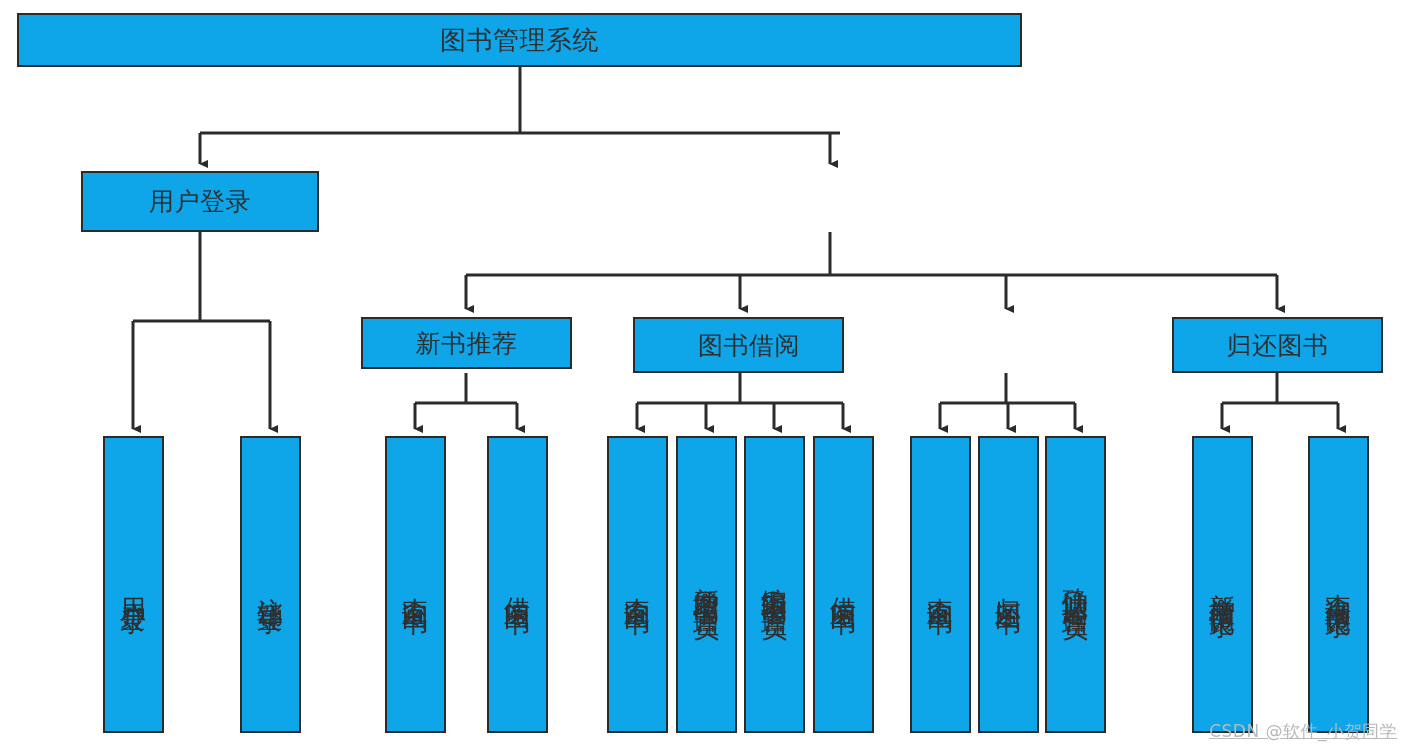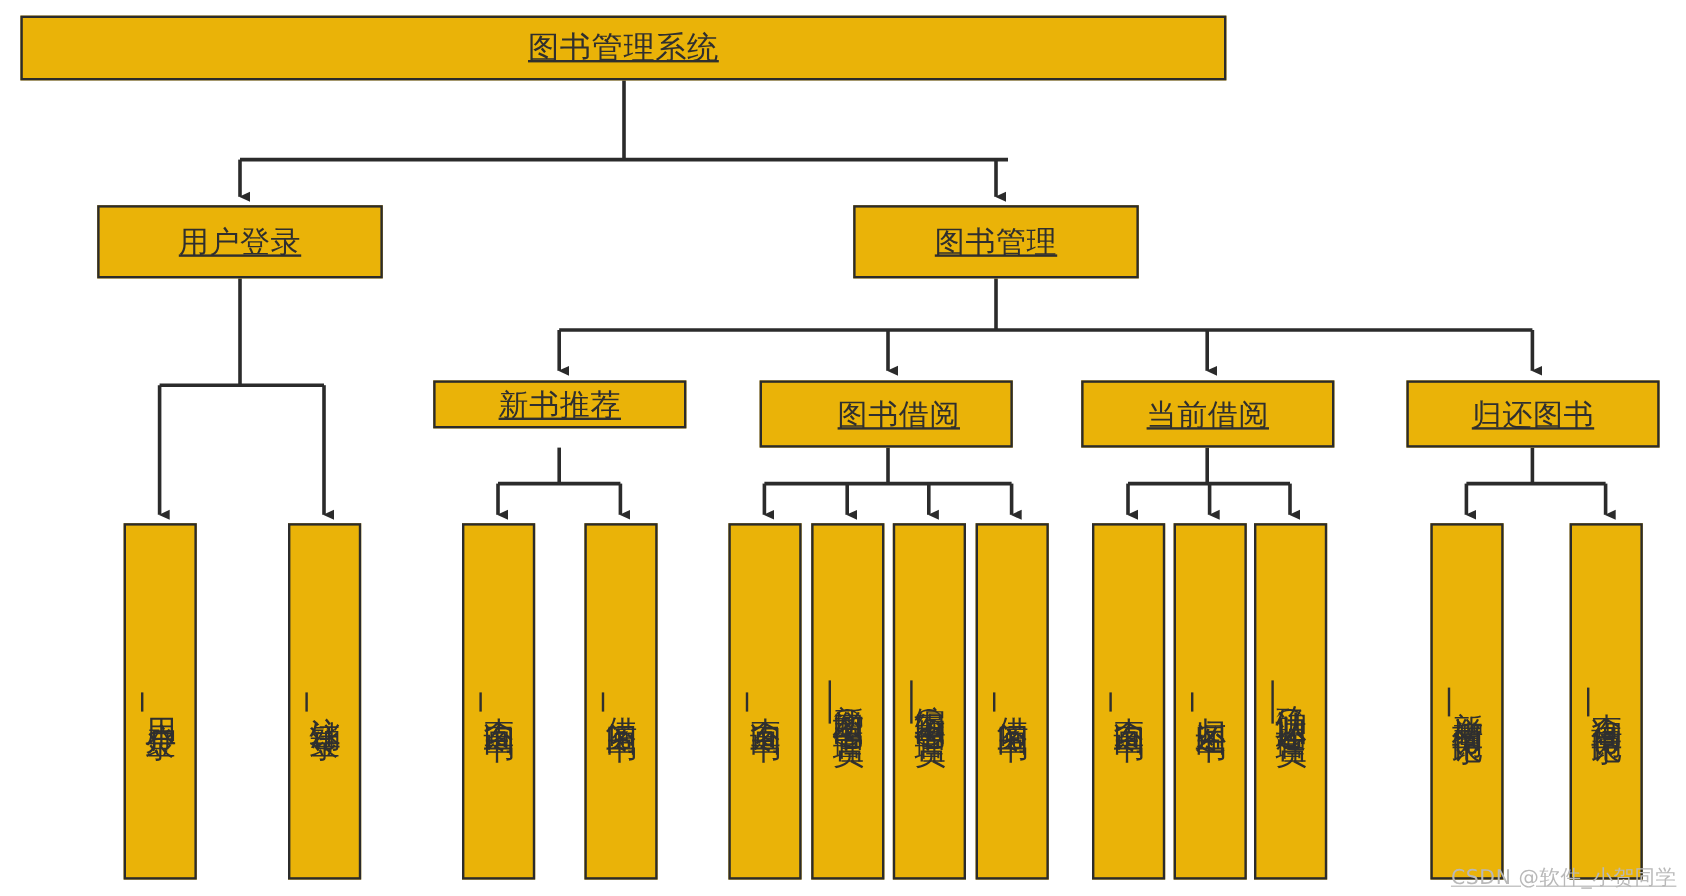--- a/index.html
+++ b/index.html
@@ -23,26 +23,25 @@
     left: 0;
     top: 0;
     width: 1405px;
     height: 747px;
     pointer-events: none;
   }
   .node {
     position: absolute;
     box-sizing: border-box;
     border: 2.5px solid #2b2b2b;
-    background: #eab308;
+    background: #0ea5e9;
     display: flex;
     align-items: center;
     justify-content: center;
     color: #2f2f2f;
-    text-decoration: underline;
   }
   .node .node-label {
     display: block;
     text-align: center;
     line-height: 1.08;
     letter-spacing: 0.5px;
   }
   
   .node.horiz .node-label {
     font-size: 25px;
@@ -132,33 +131,27 @@
     </g>
   </svg>
 
   <div class="node horiz root" style="left:17px; top:13px; width:1005px; height:54px;">
     <span class="node-label">图书管理系统</span>
   </div>
 
   <div class="node horiz" style="left:81px; top:171px; width:238px; height:61px;">
     <span class="node-label">用户登录</span>
   </div>
-  <div class="node horiz" style="left:711px; top:171px; width:238px; height:61px;">
-    <span class="node-label">图书管理</span>
-  </div>
-
-  <div class="node horiz" style="left:361px; top:317px; width:211px; height:40px;">
+
+  <div class="node horiz" style="left:361px; top:317px; width:211px; height:52px;">
     <span class="node-label">新书推荐</span>
   </div>
   <div class="node horiz" style="left:633px; top:317px; width:211px; height:56px;padding-left:21px;">
     <span class="node-label">图书借阅</span>
   </div>
-  <div class="node horiz" style="left:901px; top:317px; width:211px; height:56px;">
-    <span class="node-label">当前借阅</span>
-  </div>
   <div class="node horiz" style="left:1172px; top:317px; width:211px; height:56px;">
     <span class="node-label">归还图书</span>
   </div>
 
   <div class="node vert" style="left:103px; top:436px; width:61px; height:297px;">
     <span class="node-label">用户登录</span>
   </div>
   <div class="node vert" style="left:240px; top:436px; width:61px; height:297px;">
     <span class="node-label">注销登录</span>
   </div>

